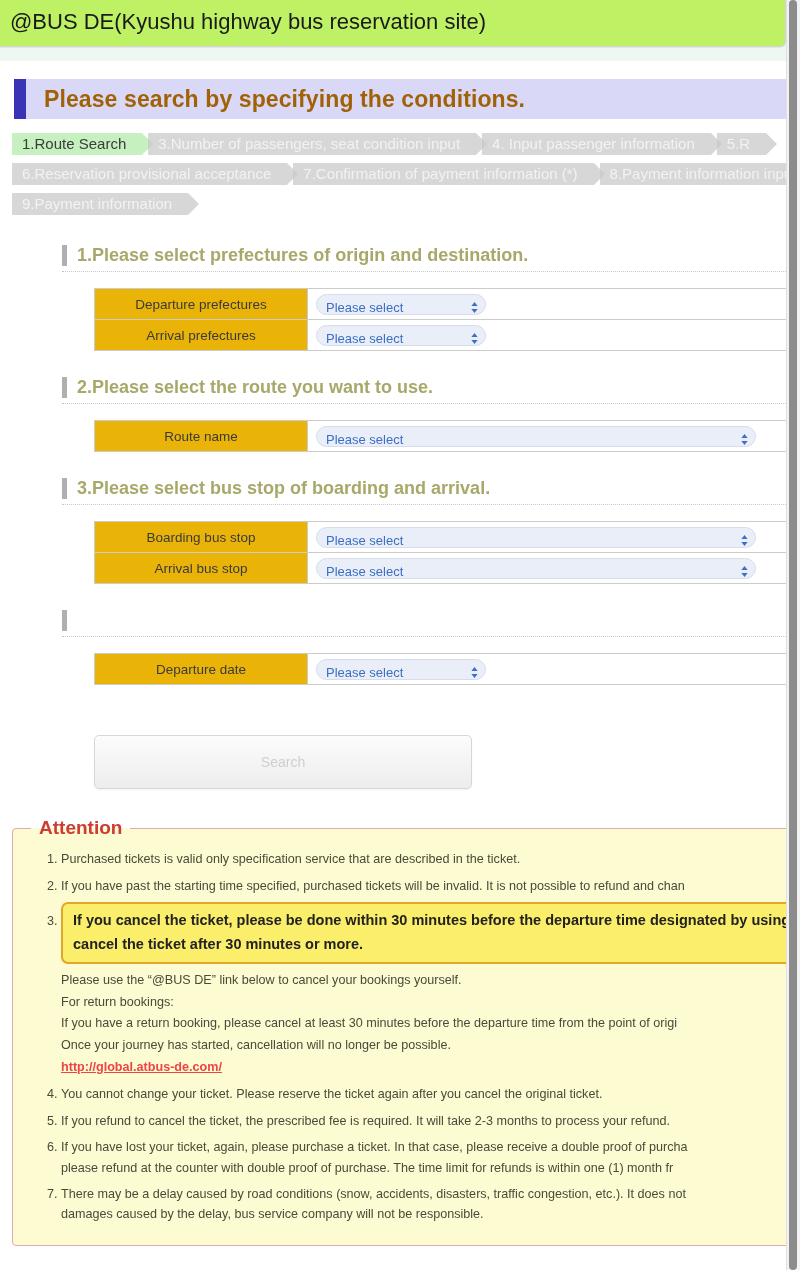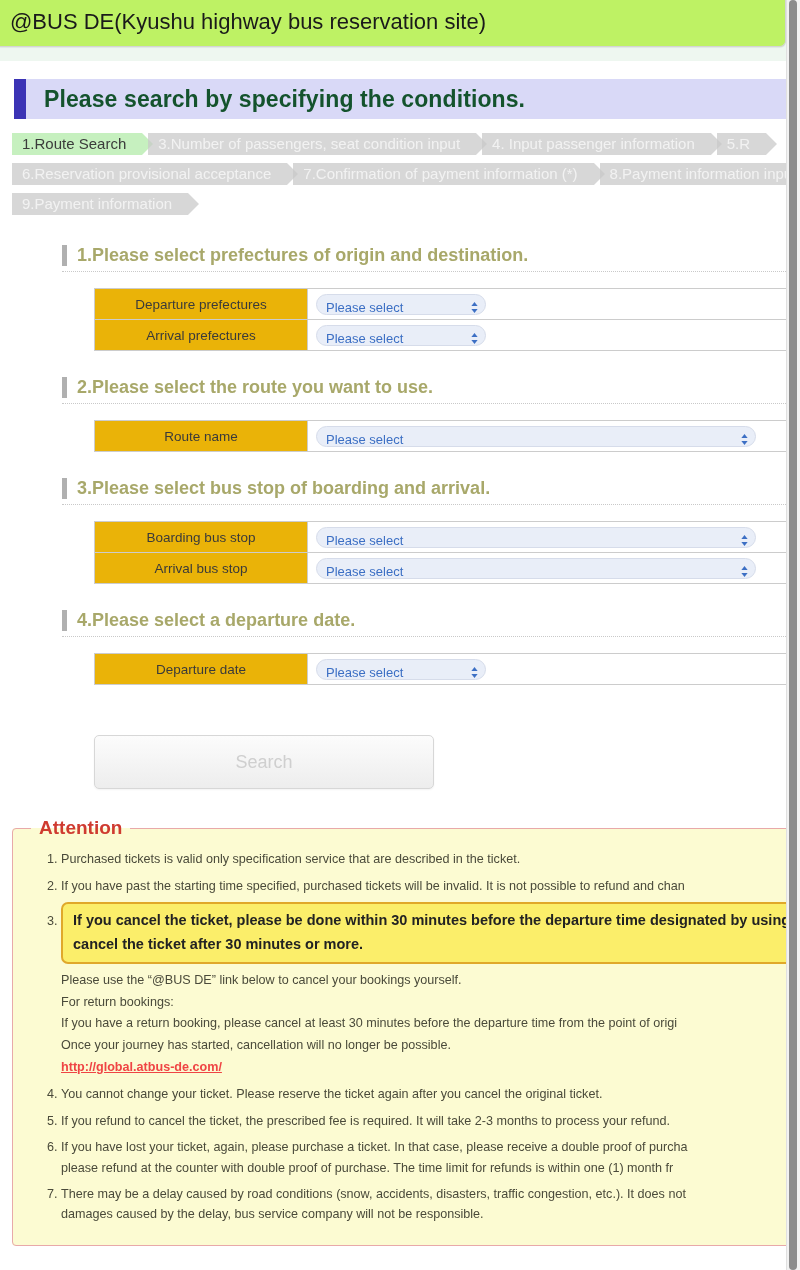--- a/index.html
+++ b/index.html
@@ -65,21 +65,21 @@
     width: 12px;
     background: #3b33b5;
     flex: 0 0 12px;
   }
   .banner-text {
     padding: 0 0 0 18px;
     display: flex;
     align-items: center;
     font-size: 23px;
     font-weight: bold;
-    color: #14532d;
+    color: #a16207;
     letter-spacing: .1px;
   }
 
   
   .steps {
     padding: 14px 0 0 12px;
     display: flex;
     flex-wrap: wrap;
     width: 1000px;
     gap: 4px 6px;
@@ -191,27 +191,27 @@
     margin-left: 8px;
     color: #3c6fc4;
   }
   .sel .chev svg { display: block; }
 
   
   .search-wrap {
     margin: 50px 0 0 94px;
   }
   .btn-search {
-    width: 340px;
+    width: 378px;
     height: 54px;
     border: 1px solid #d7d7d7;
     border-radius: 5px;
     background: linear-gradient(#fcfcfc, #ededed);
     color: #cfcfcf;
-    font-size: 18px;
+    font-size: 14px;
     font-family: "Liberation Sans", sans-serif;
     cursor: default;
     box-shadow: 0 1px 2px rgba(0,0,0,.05);
   }
 
   
   .attention {
     margin: 28px 0 0 12px;
     width: 966px;
     box-sizing: border-box;
@@ -412,21 +412,20 @@
           </span>
         </td>
       </tr>
     </tbody>
       </table>
   </div>
 
   <div class="section">
     <div class="section-title">
       <span class="tbar"></span>
-      <span>4.Please select a departure date.</span>
     </div>
     <div class="section-rule"></div>
     <table class="ftable">
       <tbody>
           <tr>
         <td class="lbl">Departure date</td>
         <td class="fld">
           <span class="sel w-sm">
             <span>Please select</span>
             <span class="chev">

